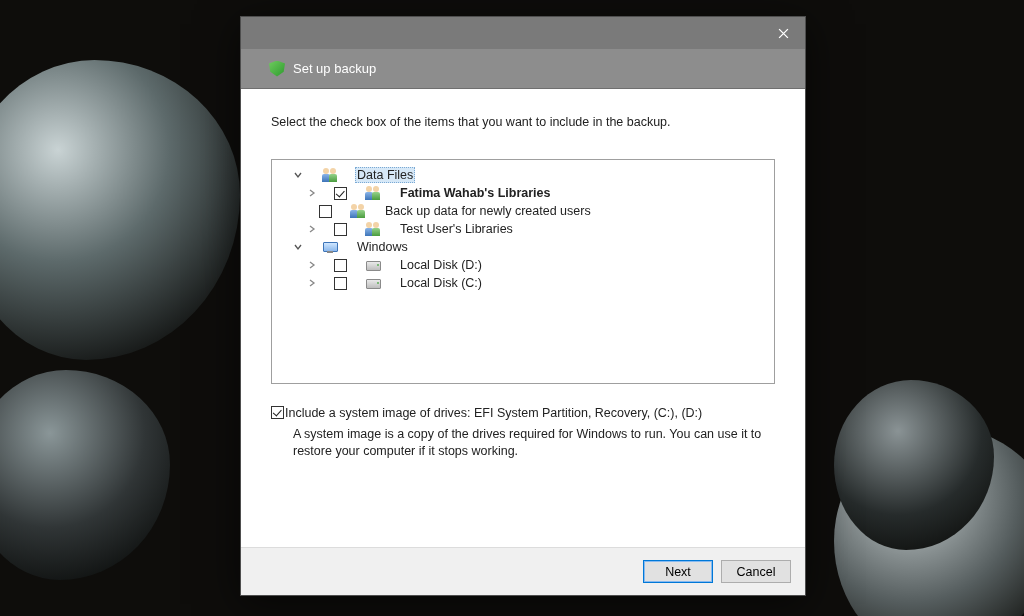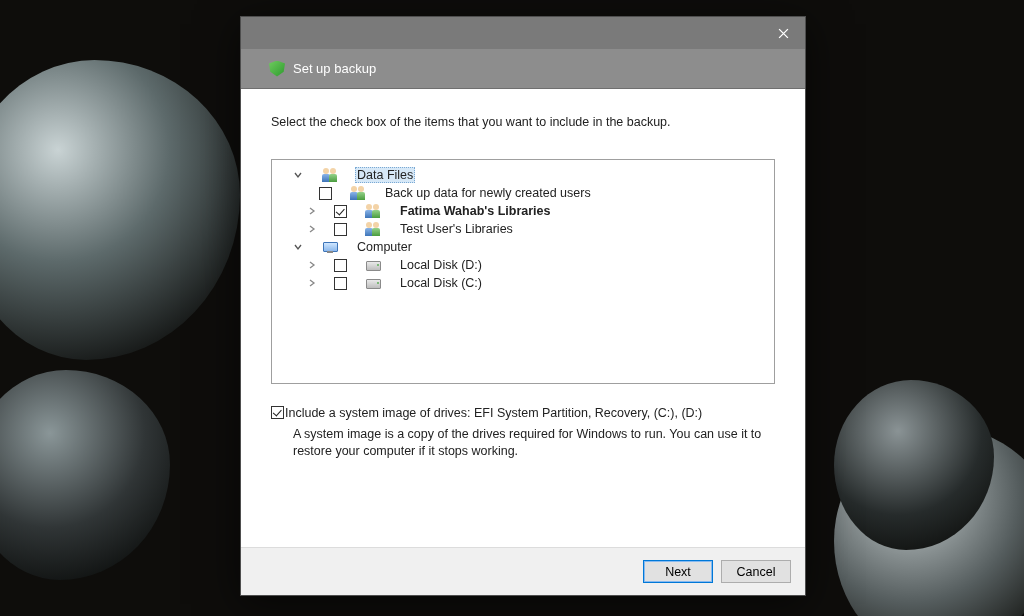--- a/index.html
+++ b/index.html
@@ -140,68 +140,68 @@
             </svg>
         </span>
         <span class="ticon two-heads">
             <span class="h1"></span>
             <span class="h2"></span>
           </span>
         <span class="tree-label sel">Data Files</span>
       </div>
 
       <div class="tree-row">
+        <span class="ind" style="width:14px"></span>
+        <span class="expander">
+          <svg viewBox="0 0 8 8">
+              <path d="M2 1 L6 4 L2 7" fill="none" stroke="#888" stroke-width="1.3"></path>
+            </svg>
+        </span>
+        <span class="chk checked"></span>
+        <span class="ticon two-heads">
+            <span class="h1"></span>
+            <span class="h2"></span>
+          </span>
+        <span class="tree-label bold">Fatima Wahab's Libraries</span>
+      </div>
+
+      <div class="tree-row">
         <span class="ind" style="width:28px"></span>
         <span class="chk"></span>
         <span class="ticon two-heads">
             <span class="h1"></span>
             <span class="h2"></span>
           </span>
         <span class="tree-label">Back up data for newly created users</span>
       </div>
 
       <div class="tree-row">
         <span class="ind" style="width:14px"></span>
         <span class="expander">
           <svg viewBox="0 0 8 8">
               <path d="M2 1 L6 4 L2 7" fill="none" stroke="#888" stroke-width="1.3"></path>
             </svg>
         </span>
-        <span class="chk checked"></span>
-        <span class="ticon two-heads">
-            <span class="h1"></span>
-            <span class="h2"></span>
-          </span>
-        <span class="tree-label bold">Fatima Wahab's Libraries</span>
-      </div>
-
-      <div class="tree-row">
-        <span class="ind" style="width:14px"></span>
-        <span class="expander">
-          <svg viewBox="0 0 8 8">
-              <path d="M2 1 L6 4 L2 7" fill="none" stroke="#888" stroke-width="1.3"></path>
-            </svg>
-        </span>
         <span class="chk"></span>
         <span class="ticon two-heads">
             <span class="h1"></span>
             <span class="h2"></span>
           </span>
         <span class="tree-label">Test User's Libraries</span>
       </div>
 
       <div class="tree-row">
         <span class="ind" style="width:0px"></span>
         <span class="expander">
           <svg viewBox="0 0 8 8">
               <path d="M1 2 L4 6 L7 2" fill="none" stroke="#555" stroke-width="1.3"></path>
             </svg>
         </span>
         <span class="ticon pc-icon"></span>
-        <span class="tree-label">Computer</span>
+        <span class="tree-label">Windows</span>
       </div>
 
       <div class="tree-row">
         <span class="ind" style="width:14px"></span>
         <span class="expander">
           <svg viewBox="0 0 8 8">
               <path d="M2 1 L6 4 L2 7" fill="none" stroke="#888" stroke-width="1.3"></path>
             </svg>
         </span>
         <span class="chk"></span>

